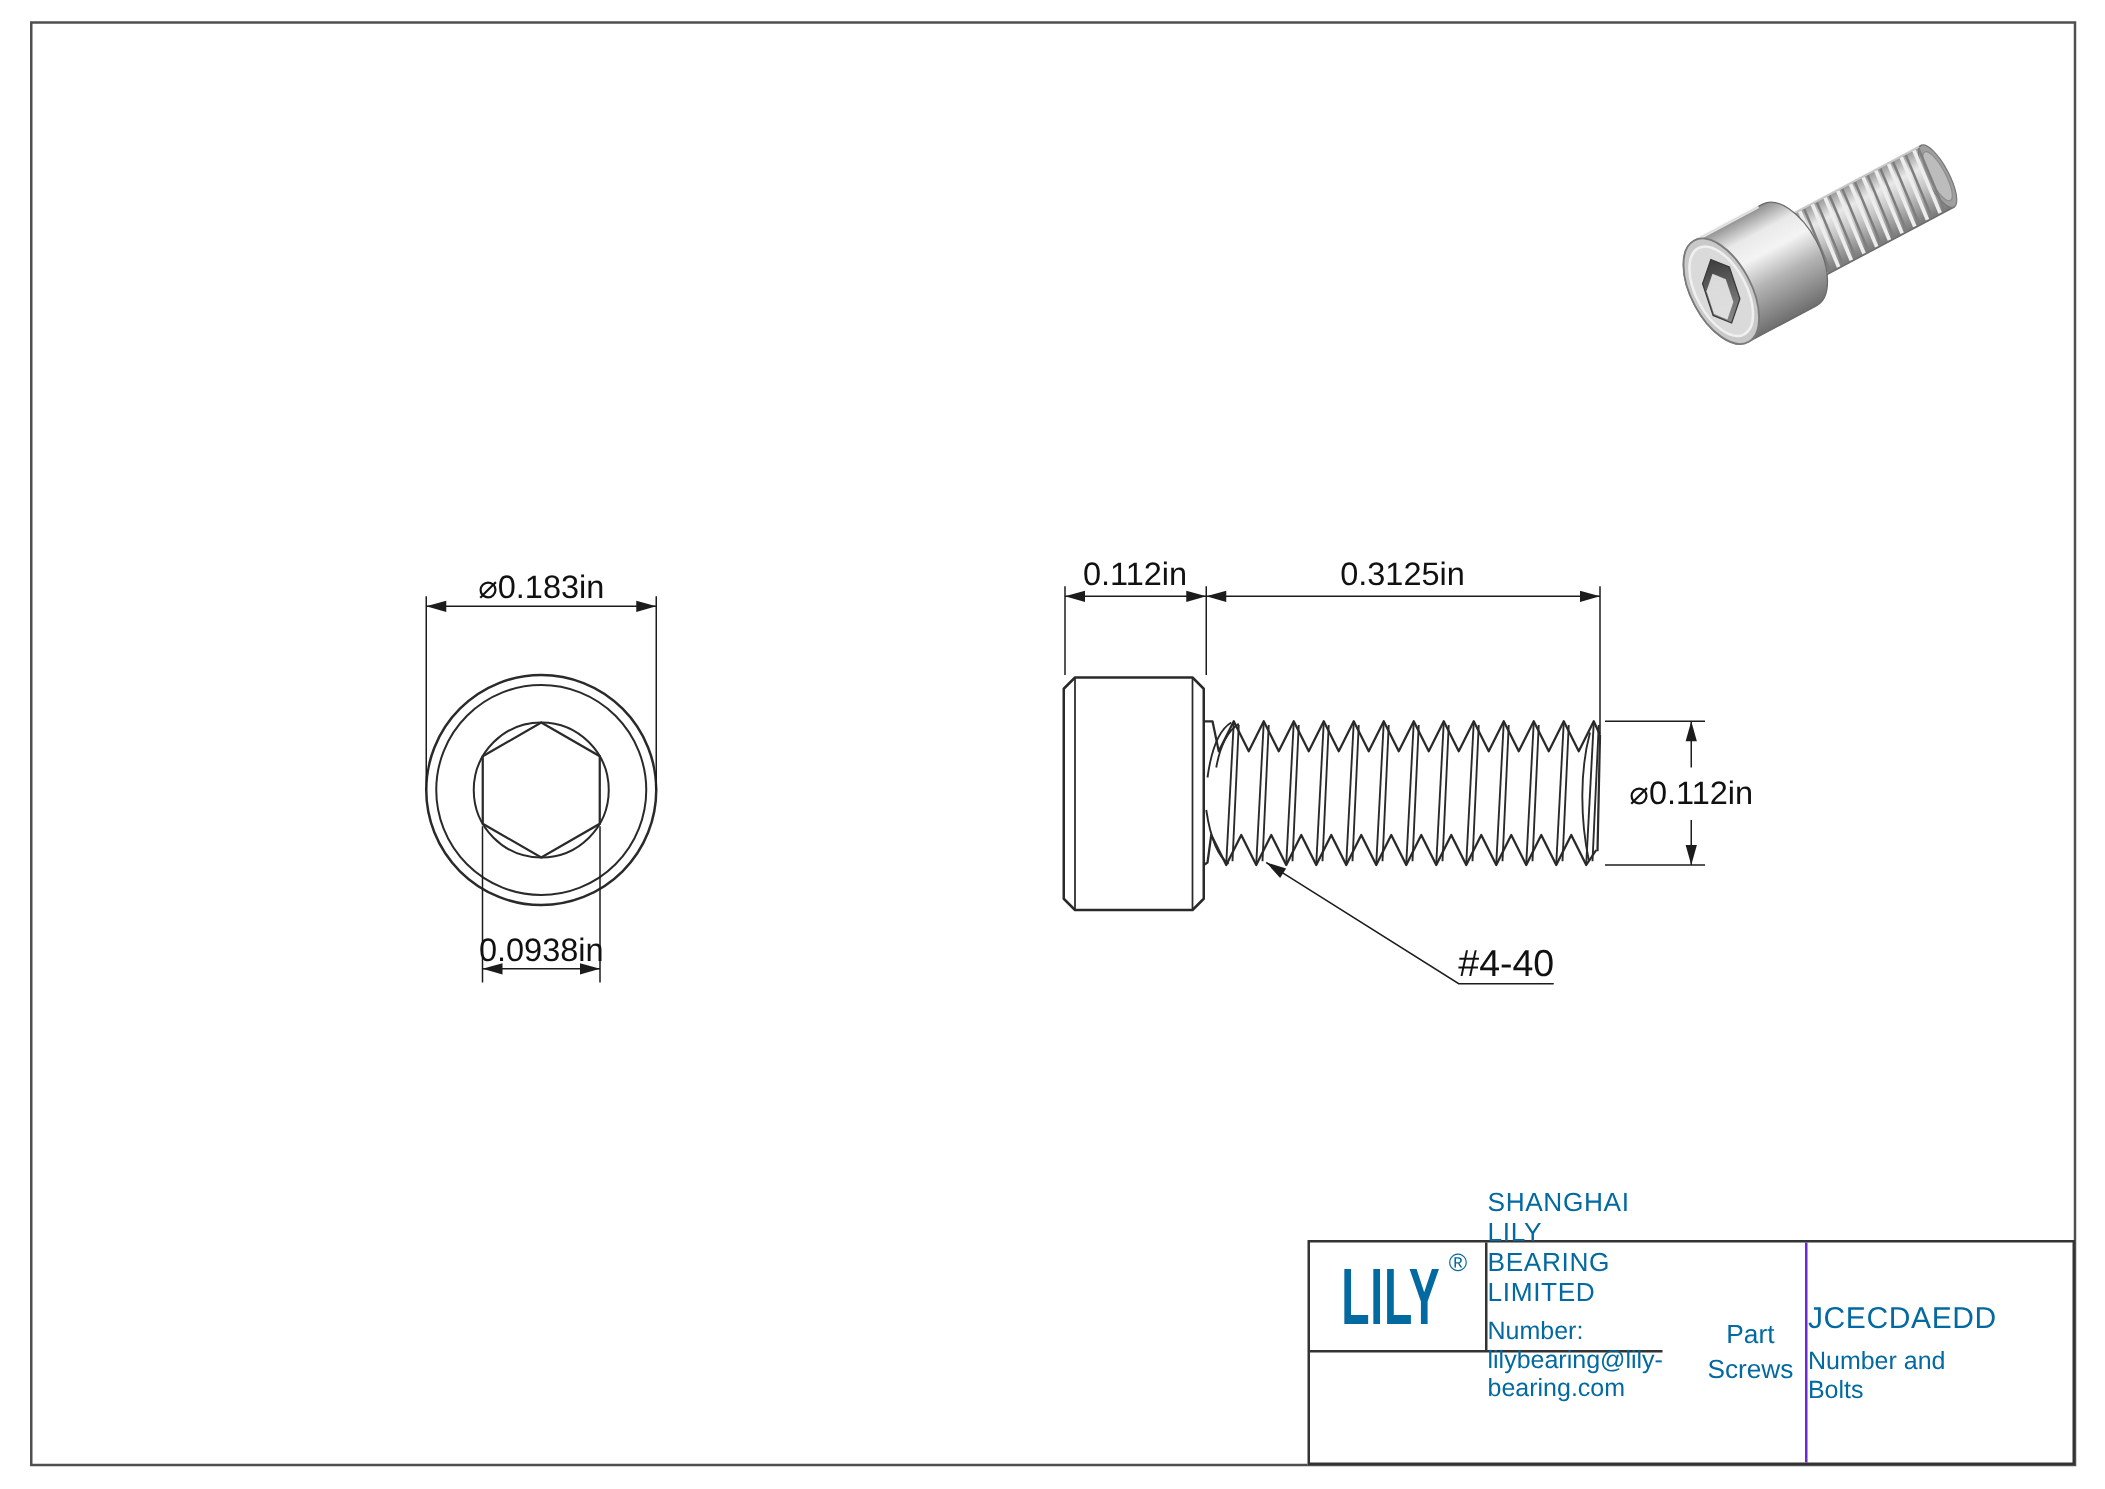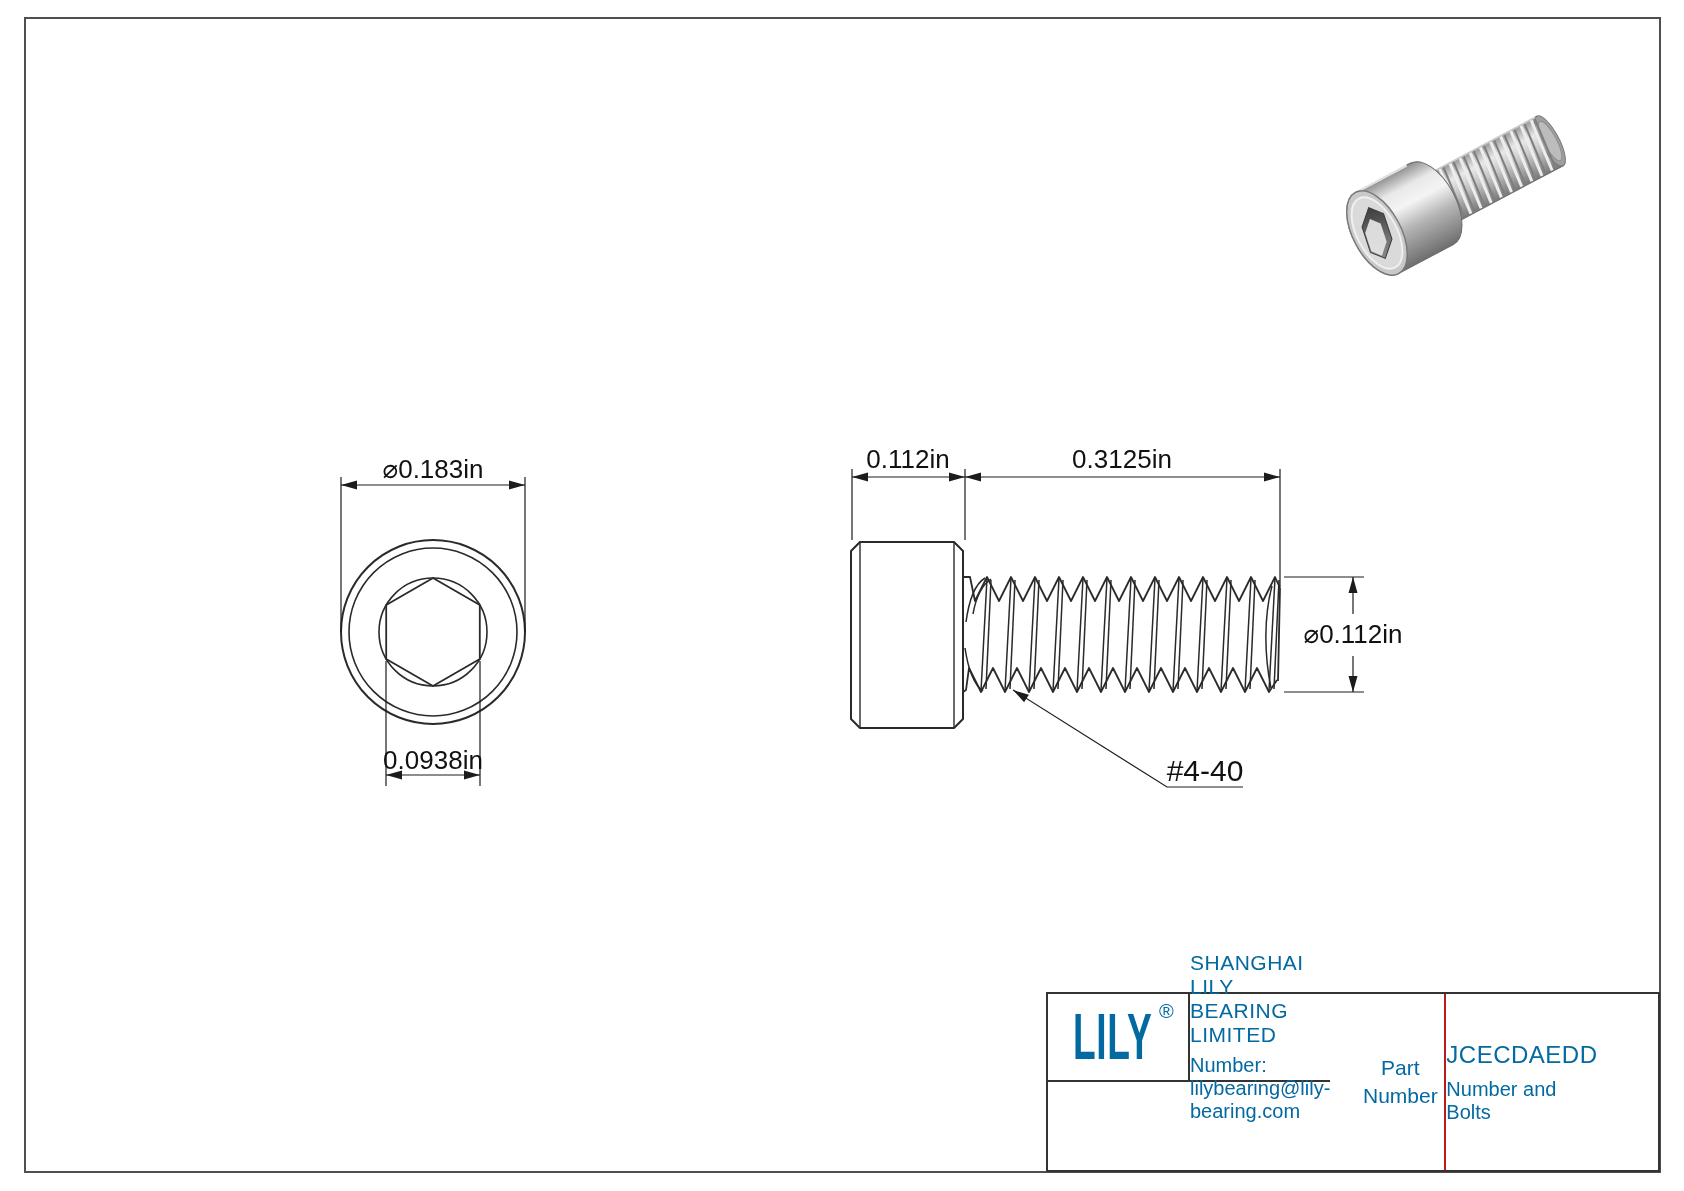--- a/index.html
+++ b/index.html
@@ -27,21 +27,21 @@
     display:flex;flex-direction:row;gap:26px;
   }
   .tb-row{display:flex;box-sizing:border-box;}
   .tb-row1{height:88px;border-bottom:2px solid #333;}
   .tb-row2{flex:1;}
   .tb-cell{display:flex;align-items:center;justify-content:center;box-sizing:border-box;}
   .logo-cell{width:142px;border-right:2px solid #333;}
   .company-cell{flex:1;flex-direction:column;gap:7px;}
   .company-name{font-size:21px;letter-spacing:0.5px;}
   .company-email{font-size:20px;}
-  .pn-label-cell{width:90px;border-right:2px solid #b91c1c;flex-direction:column;
+  .pn-label-cell{width:90px;border-right:2px solid #6d28d9;flex-direction:column;
     font-size:21px;line-height:1.35;}
   .pn-cell{flex:1;flex-direction:column;gap:9px;padding-right:99px;}
   .pn-value{font-size:24px;letter-spacing:0.5px;}
   .pn-category{font-size:20px;}
   .logo-wrap{position:relative;width:90px;height:62px;}
   .logo-text{
     display:inline-block;
     font-size:64px;font-weight:700;line-height:62px;
     transform:scaleX(0.58);transform-origin:left center;
     letter-spacing:1px;white-space:nowrap;
@@ -234,21 +234,21 @@
       </div>
     </div>
     <div class="tb-cell company-cell">
       <div class="company-name">SHANGHAI LILY BEARING LIMITED</div>
       <div class="company-email">Number: lilybearing@lily-bearing.com</div>
     </div>
   </div>
   <div class="tb-row tb-row2">
     <div class="tb-cell pn-label-cell">
       <div>Part</div>
-      <div>Number</div>
+      <div>Screws</div>
     </div>
     <div class="tb-cell pn-cell">
       <div class="pn-value">JCECDAEDD</div>
       <div class="pn-category">Number and Bolts</div>
     </div>
   </div>
 </div>
 
 </div>
 

